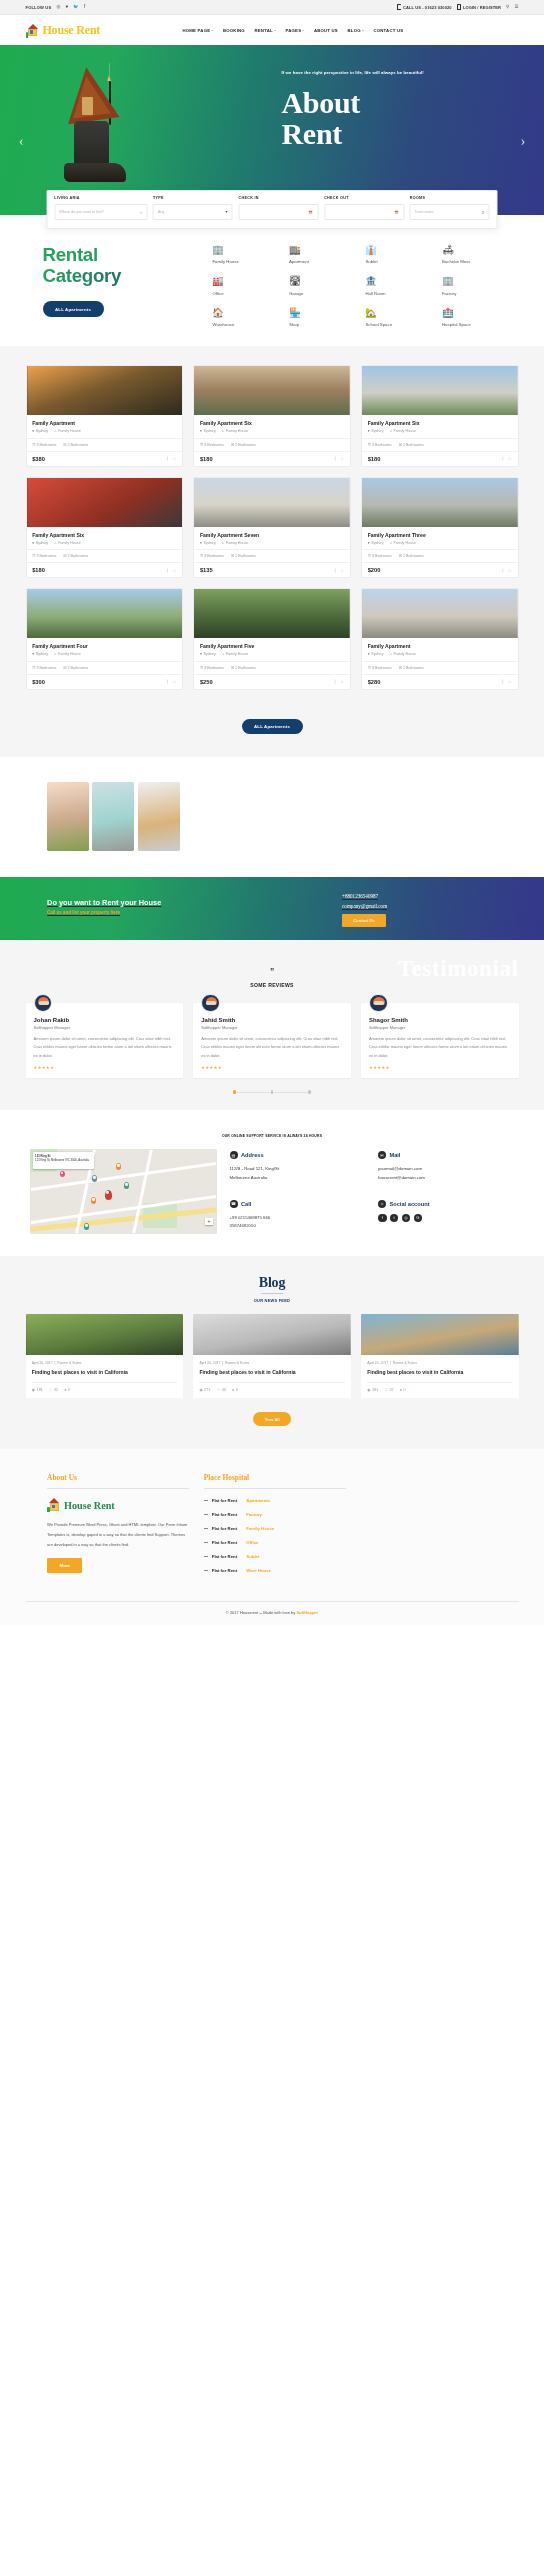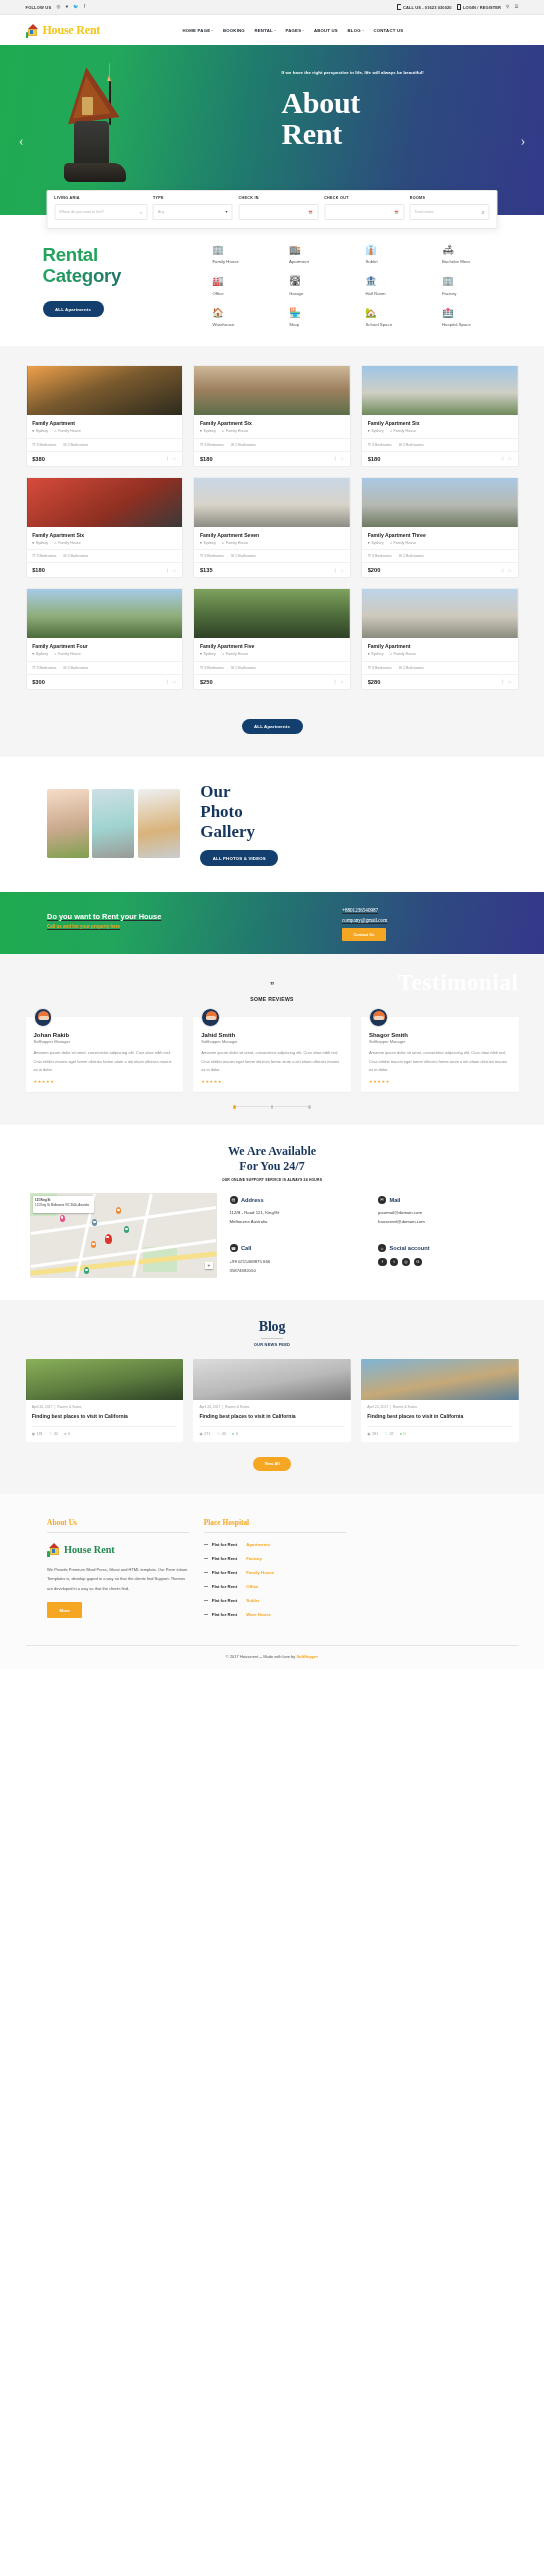--- a/index.html
+++ b/index.html
@@ -704,28 +704,20 @@
   </div>
 </div>
 
 <div class="gal">
   <div class="wrap">
     <div class="gal-imgs" id="gal-imgs">
         <div class="gal-img" style="background-image: linear-gradient(170deg, rgb(246, 221, 201), rgb(202, 169, 141) 55%, rgb(127, 160, 78));"></div>
         <div class="gal-img" style="background-image: linear-gradient(170deg, rgb(207, 224, 228), rgb(159, 211, 207) 55%, rgb(154, 154, 150));"></div>
         <div class="gal-img" style="background-image: linear-gradient(170deg, rgb(238, 240, 242), rgb(217, 179, 122) 60%, rgb(201, 205, 208));"></div>
       </div>
-    <div class="gal-right">
-      <div class="gal-title">
-        <div>Our</div>
-        <div>Photo</div>
-        <div>Gallery</div>
-      </div>
-      <div class="btn-pill dark">ALL PHOTOS &amp; VIDEOS</div>
-    </div>
   </div>
 </div>
 
 <div class="cta">
   <div class="wrap">
     <div class="cta-left">
       <div class="cta-h">Do you want to Rent your House</div>
       <div class="cta-s">Call us and list your property here</div>
     </div>
     <div class="cta-right">
@@ -769,24 +761,20 @@
       <span class="dot-line"></span>
       <span class="dot"></span>
       <span class="dot-line"></span>
       <span class="dot"></span>
     </div>
   </div>
 </div>
 
 <div class="avl">
   <div class="wrap">
-    <div class="avl-h">
-      <div>We Are Available</div>
-      <div>For You 24/7</div>
-    </div>
     <div class="avl-s">OUR ONLINE SUPPORT SERVICE IS ALWAYS 24 HOURS</div>
     <div class="avl-row">
       <div class="map">
         <div class="green" style="left:0;top:0;width:27px;height:23px;"></div>
         <div class="green" style="left:113px;top:54px;width:34px;height:25px;"></div>
         <div class="road" style="left:0;top:26px;width:187px;height:2.8px;transform:rotate(-8deg);"></div>
         <div class="road" style="left:0;top:59px;width:187px;height:2.8px;transform:rotate(-8deg);"></div>
         <div class="yellow" style="left:0;top:68px;width:187px;height:5.1px;transform:rotate(-6deg);"></div>
         <div class="road" style="left:54px;top:0;width:2.8px;height:85px;transform:rotate(12deg);"></div>
         <div class="road" style="left:111px;top:0;width:2.8px;height:85px;transform:rotate(12deg);"></div>

